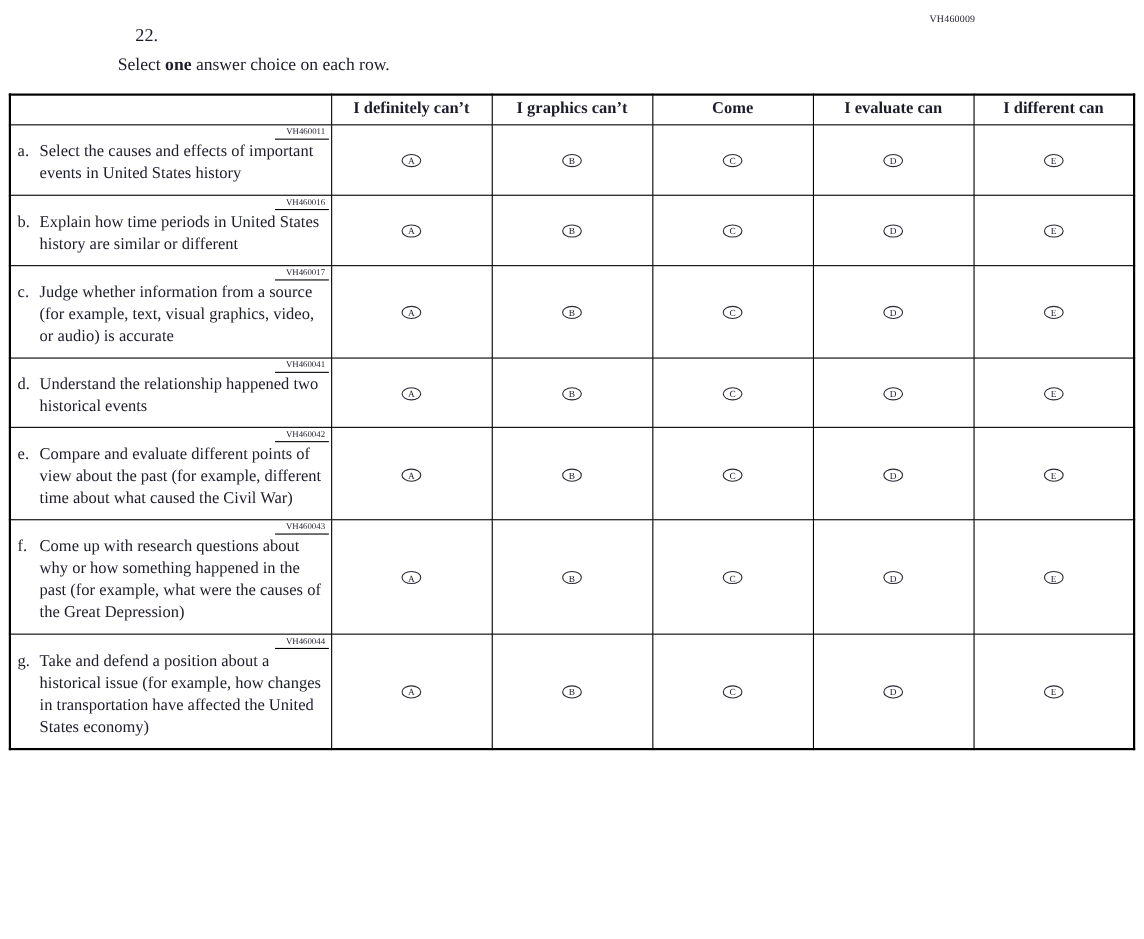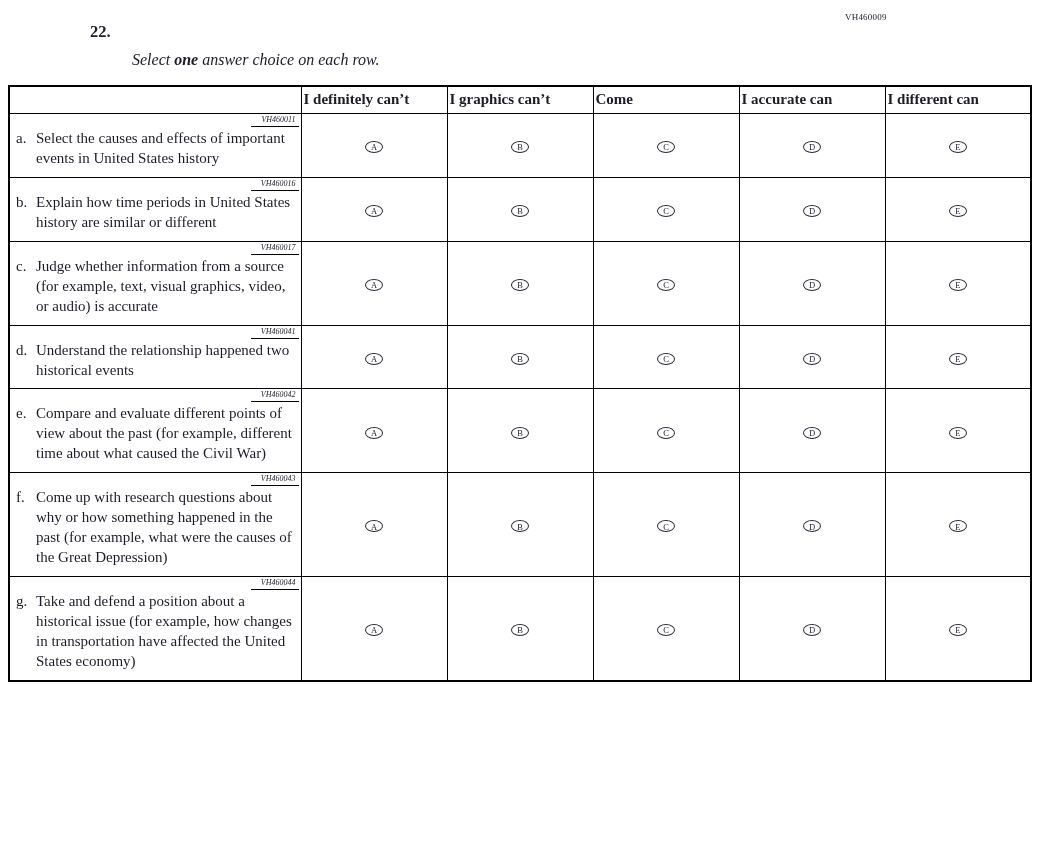--- a/index.html
+++ b/index.html
@@ -29,60 +29,59 @@
     padding-top: 22px;
     margin-left: 90px;
     margin-right: 120px;
   }
   .q-line {
     display: flex;
     align-items: baseline;
     font-size: 16.5px;
   }
   .q-num {
-    font-weight: bold;
+    font-weight: normal;
     margin-right: 12px;
+    margin-left: 33px;
   }
   .q-instruction {
-    margin-left: 42px;
+    margin-left: 17px;
     margin-top: 9px;
     font-size: 16px;
-    font-style: italic;
   }
   .q-instruction b { font-weight: bold; }
 
   table.grid {
     border-collapse: collapse;
     table-layout: fixed;
     width: 1024px;
     margin: 16px 8px 0 8px;
     border: 2px solid #000;
   }
   table.grid th, table.grid td {
     border: 1.5px solid #000;
   }
   col.label-col { width: 292px; }
   col.opt-col { width: 146px; }
   thead th {
     font-size: 15px;
     font-weight: bold;
-    text-align: left;
+    text-align: center;
     padding: 4px 2px 5px 2px;
     border-bottom: 4px double #000;
   }
   td.label-cell {
     vertical-align: top;
     padding: 0 6px 8px 6px;
   }
   .row-code {
     text-align: right;
     font-size: 8px;
     line-height: 11px;
     margin: 0 -4px 2px 0;
-    font-style: italic;
   }
   .row-code .code-tab {
     display: inline-block;
     border-bottom: 1px solid #000;
     padding: 0 3px 1px 10px;
   }
   .row-label {
     display: flex;
     font-size: 15px;
     line-height: 1.33;
@@ -137,21 +136,21 @@
         <col class="opt-col">
         <col class="opt-col">
         <col class="opt-col">
       </colgroup>
     <thead>
       <tr>
         <th class="label-header"></th>
       <th>I definitely can’t</th>
           <th>I graphics can’t</th>
           <th>Come</th>
-          <th>I accurate can</th>
+          <th>I evaluate can</th>
           <th>I different can</th>
         </tr>
     </thead>
     <tbody id="grid-body">
     <tr>
       <td class="label-cell">
         <div class="row-code">
           <span class="code-tab">VH460011</span>
         </div>
         <div class="row-label">

